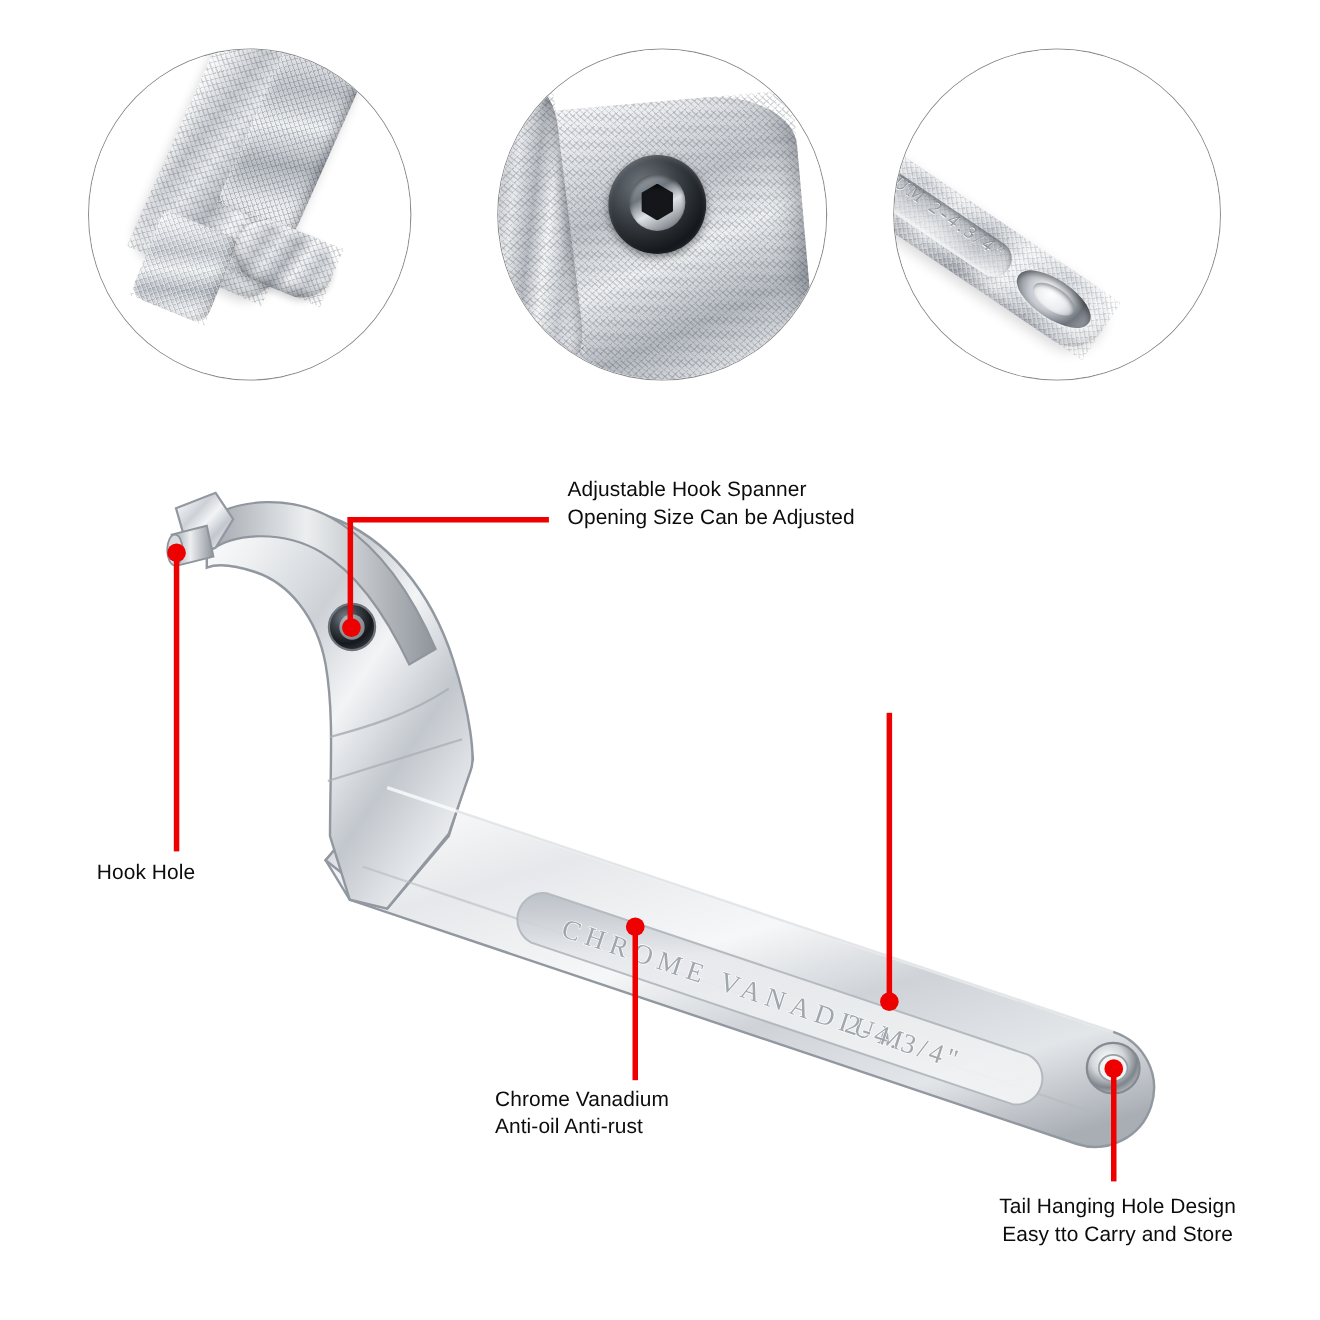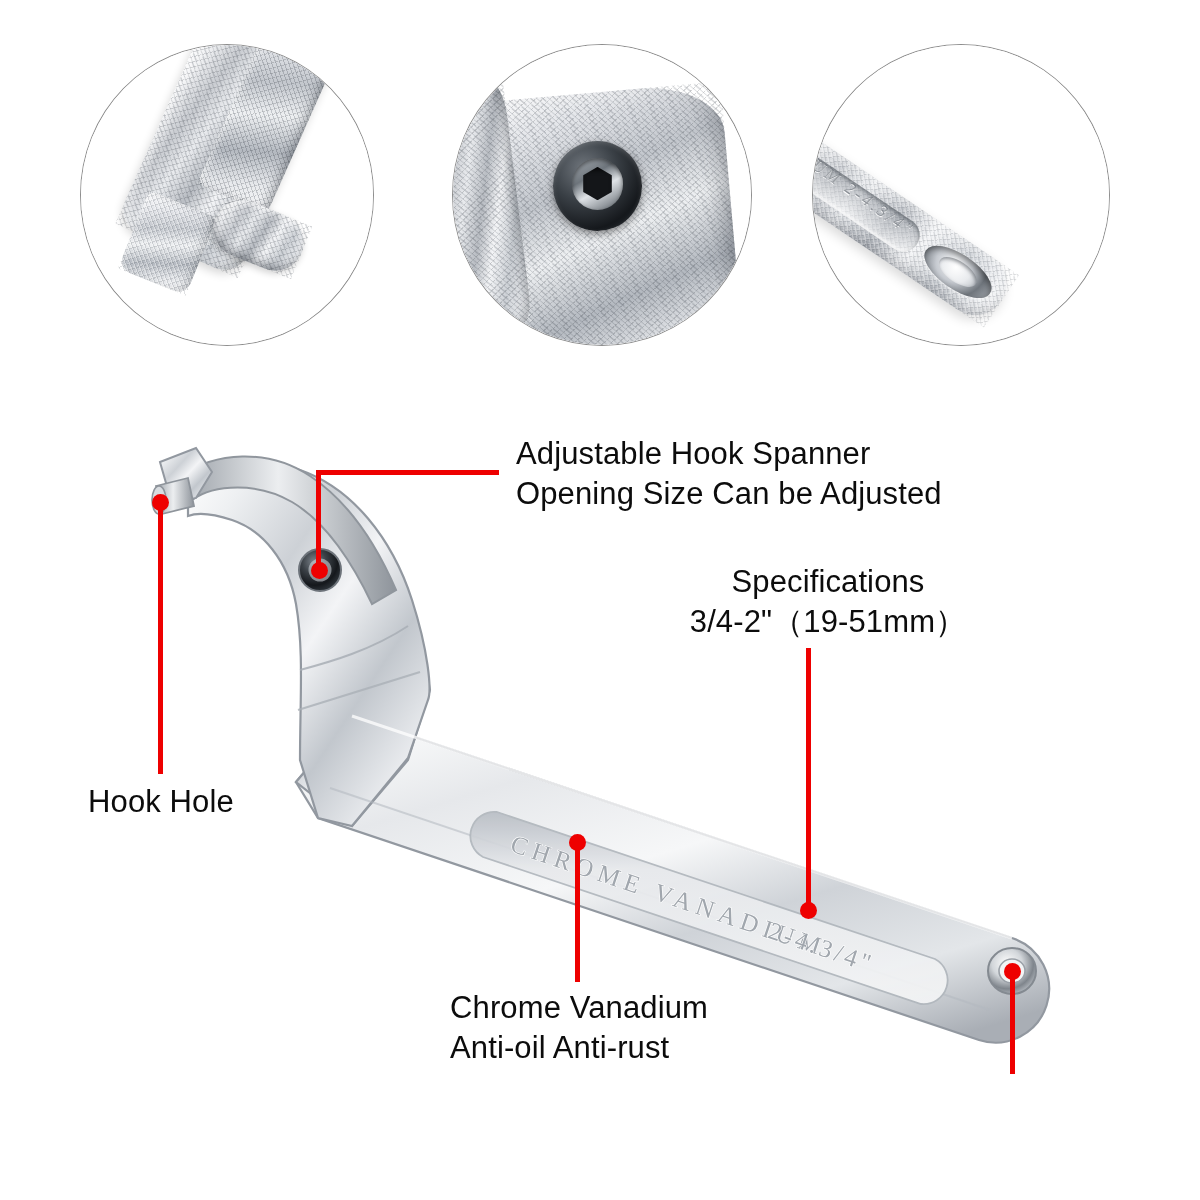--- a/index.html
+++ b/index.html
@@ -232,21 +232,21 @@
     top: 0;
     width: 1200px;
     height: 1200px;
     pointer-events: none;
   }
 
   
   .callout-text {
     position: absolute;
     color: #0c0c0c;
-    font-size: 31px;
+    font-size: 19px;
     line-height: 1.30;
     white-space: pre-line;
     letter-spacing: .004em;
   }
   .callout-text.center { text-align: center; }
 
   .lead-line {
     position: absolute;
     background: #ee0000;
   }
@@ -425,30 +425,30 @@
       </g>
     </g>
   </svg>
 
   <div class="lead-dot" style="left:311px; top:562px;"></div>
   <div class="lead-line" style="left:316px; top:470px; width:5px; height:100px;"></div>
   <div class="lead-line" style="left:316px; top:470px; width:183px; height:5px;"></div>
   <div class="callout-text" style="left:516px; top:434px;">Adjustable Hook Spanner
 Opening Size Can be Adjusted</div>
 
-  <div class="callout-text center" style="left:669px; top:562px; width:318px;">Specifications
-3/4-2"（19-51mm）</div>
   <div class="lead-line" style="left:806px; top:648px; width:5px; height:262px;"></div>
   <div class="lead-dot" style="left:800px; top:902px;"></div>
 
   <div class="lead-dot" style="left:152px; top:494px;"></div>
   <div class="lead-line" style="left:158px; top:502px; width:5px; height:272px;"></div>
   <div class="callout-text" style="left:88px; top:782px;">Hook Hole</div>
 
   <div class="lead-dot" style="left:569px; top:834px;"></div>
   <div class="lead-line" style="left:575px; top:842px; width:5px; height:140px;"></div>
   <div class="callout-text" style="left:450px; top:988px;">Chrome Vanadium
 Anti-oil Anti-rust</div>
 
   <div class="lead-dot" style="left:1004px; top:963px;"></div>
   <div class="lead-line" style="left:1010px; top:972px; width:5px; height:102px;"></div>
+  <div class="callout-text center" style="left:845px; top:1086px; width:342px;">Tail Hanging Hole Design
+Easy tto Carry and Store</div>
 
 </div>
 
 </body></html>

